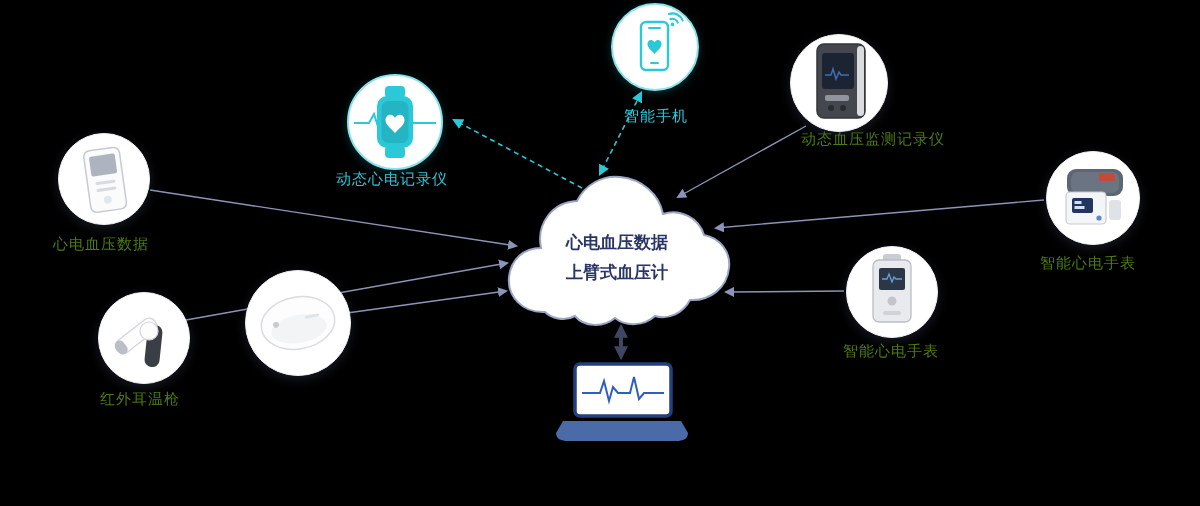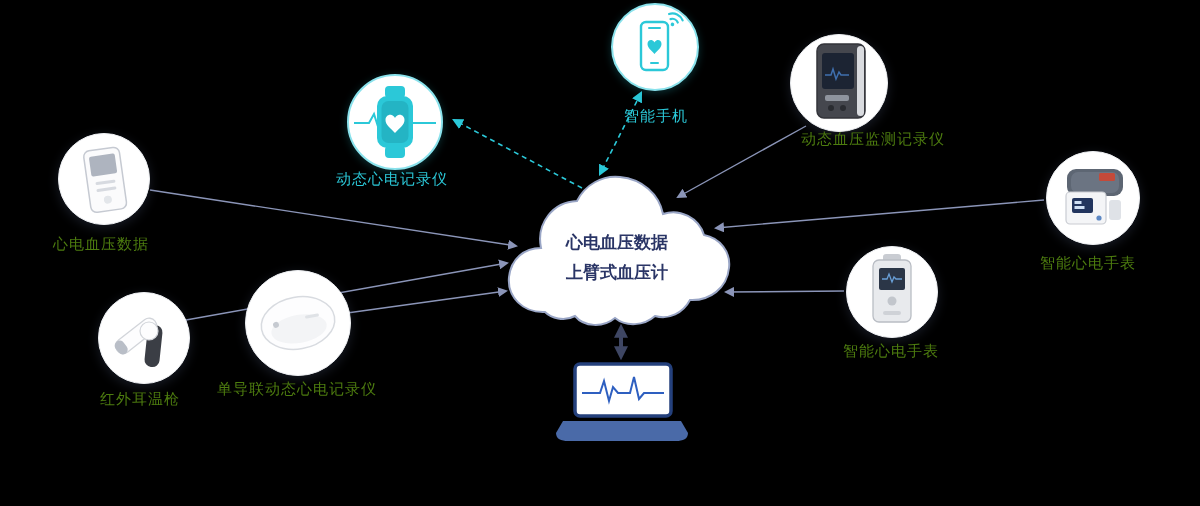--- a/index.html
+++ b/index.html
@@ -183,16 +183,15 @@
       <rect x="36" y="64" width="18" height="4" rx="2" fill="#cfd2d7"></rect>
     </svg>
   </div>
 
   <div class="label blue" style="left:101px;top:235px">心电血压数据</div>
   <div class="label teal" style="left:392px;top:170px">动态心电记录仪</div>
   <div class="label teal" style="left:656px;top:107px">智能手机</div>
   <div class="label blue" style="left:873px;top:130px">动态血压监测记录仪</div>
   <div class="label blue" style="left:1088px;top:254px">智能心电手表</div>
   <div class="label blue" style="left:140px;top:390px">红外耳温枪</div>
-  <div class="label blue" style="left:297px;top:380px">单导联动态心电记录仪</div>
   <div class="label blue" style="left:891px;top:342px">智能心电手表</div>
 
 </div>
 
 </body></html>

